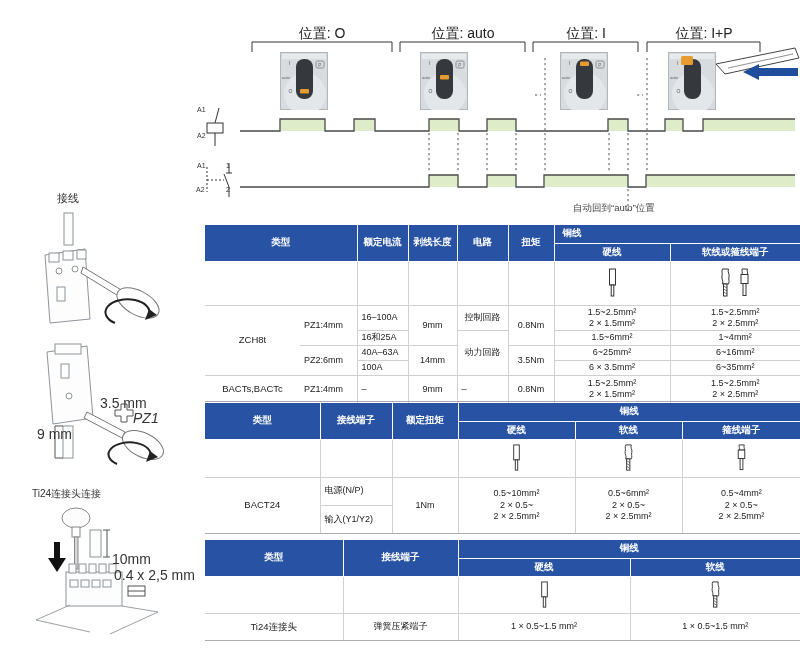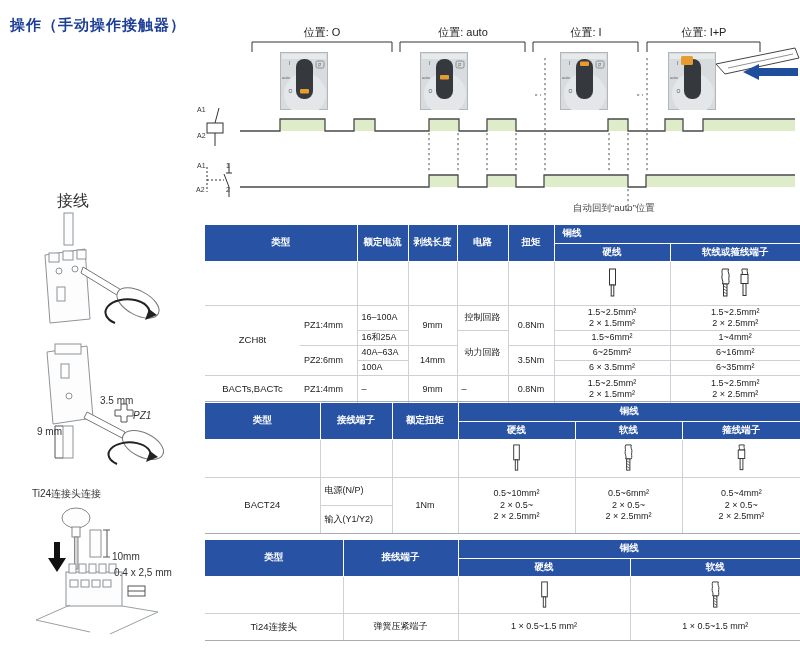--- a/index.html
+++ b/index.html
@@ -1,44 +1,43 @@
 <!DOCTYPE html>
 <html><head>
 <meta charset="utf-8">
 <style>
   html,body{margin:0;padding:0;background:#fff;}
   .page{position:relative;width:800px;height:654px;background:#fff;overflow:hidden;
         font-family:"Liberation Sans","DejaVu Sans",sans-serif;color:#333;}
   .abs{position:absolute;}
   .title{font-size:15px;font-weight:bold;color:#1c3e94;letter-spacing:1px;white-space:nowrap;}
-  .poslabel{font-size:11px;color:#222;transform:translateX(-50%);white-space:nowrap;}
+  .poslabel{font-size:14px;color:#222;transform:translateX(-50%);white-space:nowrap;}
   .tiny{font-size:7px;color:#333;line-height:1;}
   .note{font-size:9.5px;color:#444;white-space:nowrap;}
-  .illab{font-size:16px;color:#333;white-space:nowrap;}
-  .dimlab{font-size:10px;color:#333;white-space:nowrap;}
+  .illab{font-size:11px;color:#333;white-space:nowrap;}
+  .dimlab{font-size:14px;color:#333;white-space:nowrap;}
   .cap{font-size:10px;color:#333;white-space:nowrap;}
   table{border-collapse:collapse;border:hidden;table-layout:fixed;position:absolute;background:#fff;}
   th{background:#2853a4;color:#fff;font-weight:bold;font-size:9.5px;border:1px solid #fff;
      padding:1px 2px;text-align:center;}
   td{border:1px solid #cdd0d4;font-size:9px;color:#222;text-align:center;padding:1px 2px;
      vertical-align:middle;background:#fff;line-height:1.25;}
   td.nor{border-right:none;}
   td.nol{border-left:none;margin-left:48px;}
   td.lft{text-align:left;padding-left:4px;}
   .tname{font-size:9.5px;}
   .iconpair{display:flex;justify-content:center;align-items:flex-end;gap:6px;}
   .bline{position:absolute;left:205px;width:595px;height:1px;background:#a9adb2;}
   svg{display:block;}
 </style>
 </head>
 <body>
 
 <div class="page">
 
-  <div class="abs title" style="left:10px;top:16px;">操作（手动操作接触器）</div>
 
   <div class="abs poslabel" style="left:322px;top:25px;">位置: O</div>
   <div class="abs poslabel" style="left:463px;top:25px;">位置: auto</div>
   <div class="abs poslabel" style="left:586px;top:25px;">位置: I</div>
   <div class="abs poslabel" style="left:704px;top:25px;">位置: I+P</div>
 
   <svg class="abs" style="left:195px;top:20px;" width="605" height="200" viewBox="0 0 605 200">
 
     <path d="M57,32 V22 H197 V32 M205,32 V22 H330 V32 M338,32 V22 H443 V32 M452,32 V22 H565 V32" fill="none" stroke="#333" stroke-width="1"></path>
 

